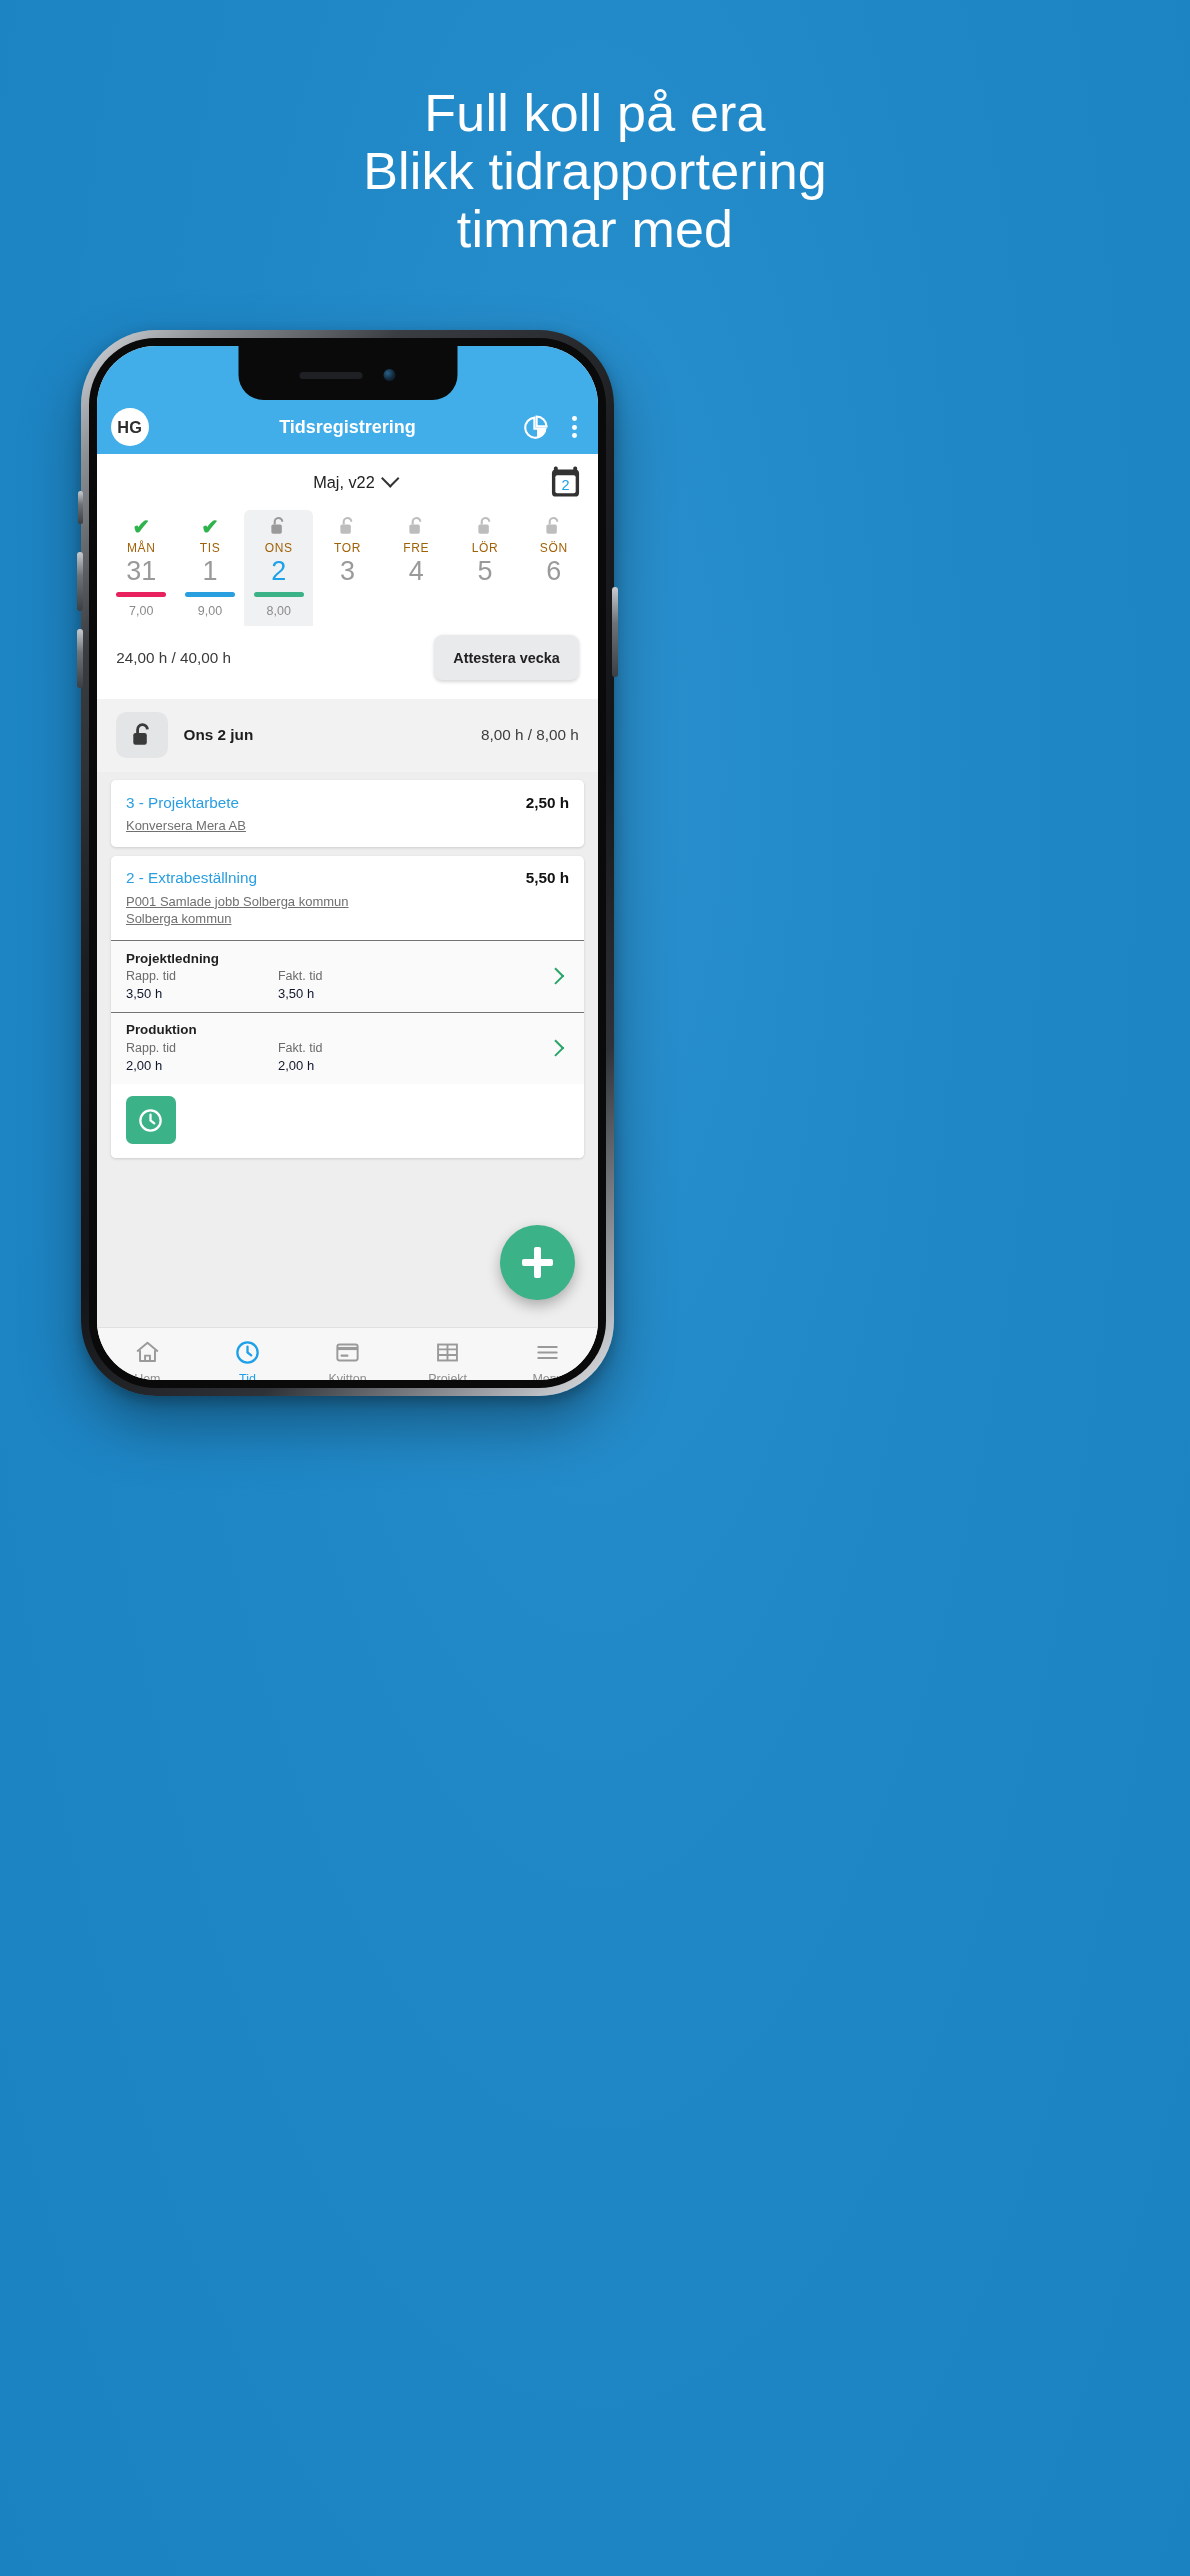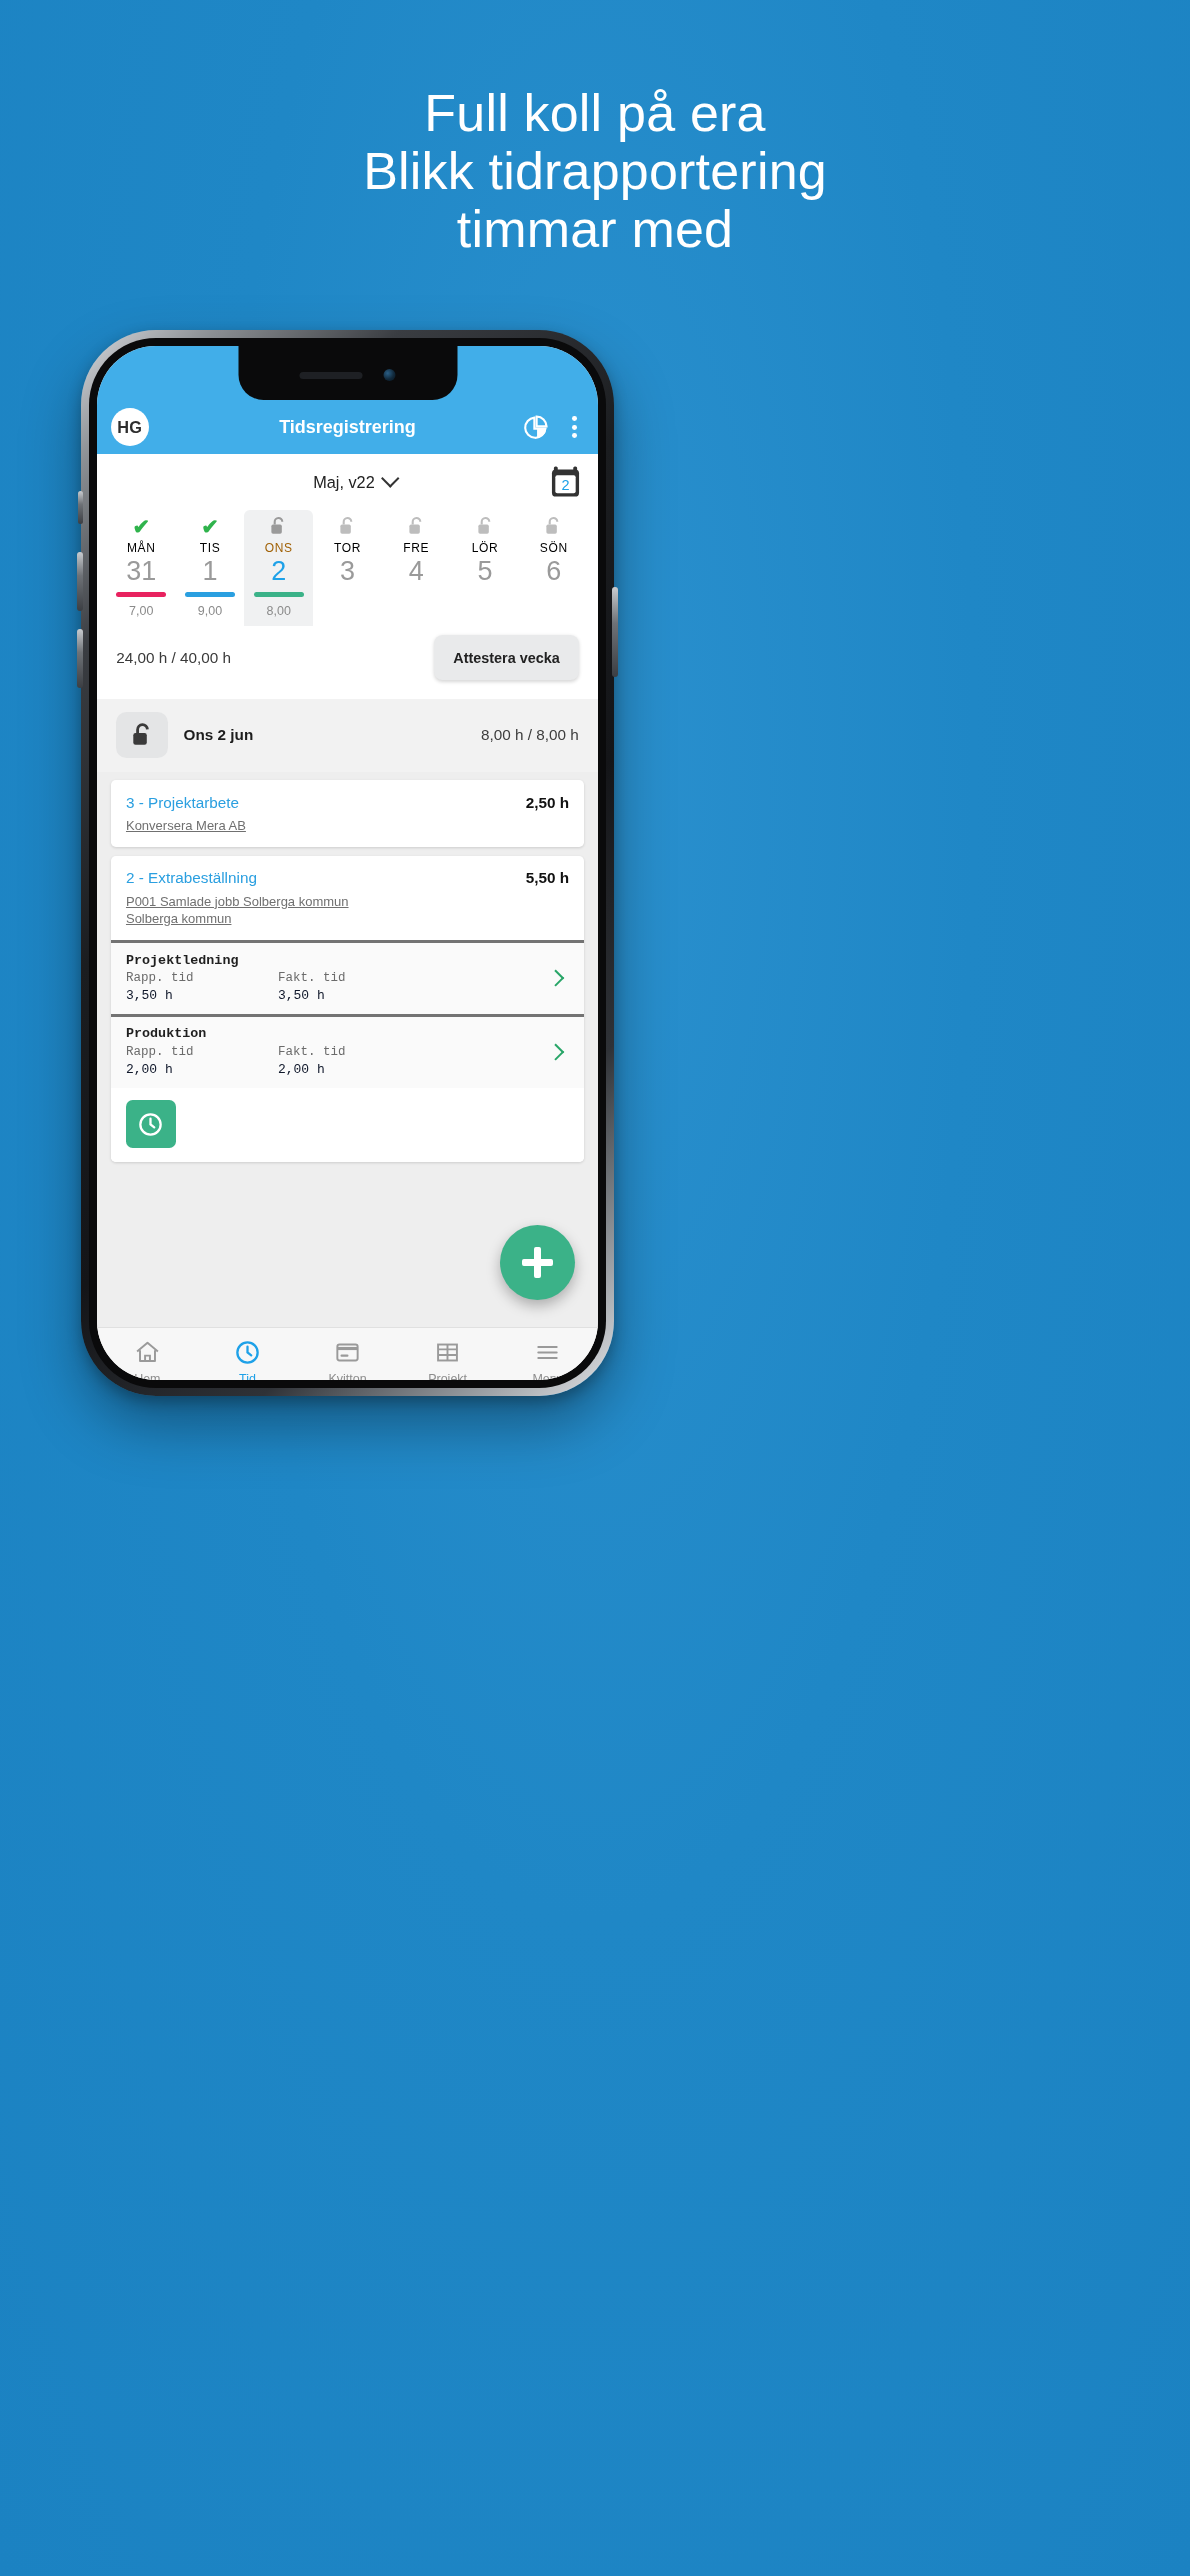--- a/index.html
+++ b/index.html
@@ -113,21 +113,21 @@
   .cal-icon {
     position: absolute; right: 17px; top: 50%; transform: translateY(-50%);
     width: 31px; height: 33px;
   }
 
   .days { display: flex; padding: 0 9.6px; }
   .day { flex: 1; text-align: center; padding-top: 3.8px; border-radius: 5.8px 5.8px 0 0; }
   .day.sel { background: #f0f1f2; }
   .day-status { height: 25px; display: flex; align-items: center; justify-content: center; }
   .check { color: #2fb34c; font-size: 21px; font-weight: 700; line-height: 1; }
-  .day-name { font-size: 12px; color: #000000; letter-spacing: 0.6px; margin-top: 1.9px; }
+  .day-name { font-size: 12px; color: #a16207; letter-spacing: 0.6px; margin-top: 1.9px; }
   .day.sel .day-name { color: #a16207; }
   .day-num { font-size: 27px; color: #9a9a9a; font-weight: 400; line-height: 33px; }
   .day.sel .day-num { color: #1ea1e8; }
   .day-bar { height: 4.8px; border-radius: 2.9px; margin: 3.8px 9.6px 0 9.6px; background: transparent; }
   .day-hours { font-size: 12.5px; color: #8b8b8b; height: 29px; line-height: 29px; }
 
   .week-total {
     display: flex; align-items: center; padding: 9.6px 19px 15.3px 19px;
   }
   .week-total-text { font-size: 15.3px; color: #3a3a3a; }
@@ -159,24 +159,24 @@
     box-shadow: 0 1px 2.9px rgba(0,0,0,0.14);
     overflow: hidden;
   }
   .card-top { padding: 13.4px 15.3px 12.5px 15.3px; display: block; }
   .card-row1 { display: flex; align-items: flex-start; }
   .card-title { font-size: 15.3px; color: #2a9fe0; }
   .card-hours { margin-left: auto; font-size: 15.3px; font-weight: 700; color: #111; }
   .card-sub { font-size: 13px; color: #707070; margin-top: 6.7px; line-height: 16.3px; text-decoration: underline; }
 
   .subrow {
-    border-top: 3px solid #737373;
+    border-top: 1px solid #737373;
     background: #fafafa;
     padding: 9.6px 15.3px 10.5px 15.3px;
-    display: flex; align-items: center; font-family: Liberation Mono, monospace;
+    display: flex; align-items: center;
   }
   .subrow-main { flex: 1; }
   .subrow-title { font-size: 13.4px; font-weight: 700; color: #1f1f1f; }
   .sub-cols { display: flex; margin-top: 3.8px; gap: 48px; }
   .sub-col { width: 104px; }
   .sub-col-label { font-size: 12.5px; color: #6b6b6b; }
   .sub-col-val { font-size: 13px; color: #0f172a; margin-top: 2.9px; }
   .chev-r {
     width: 11.5px; height: 11.5px;
     border-right: 2.5px solid #27a567; border-top: 2.5px solid #27a567;

